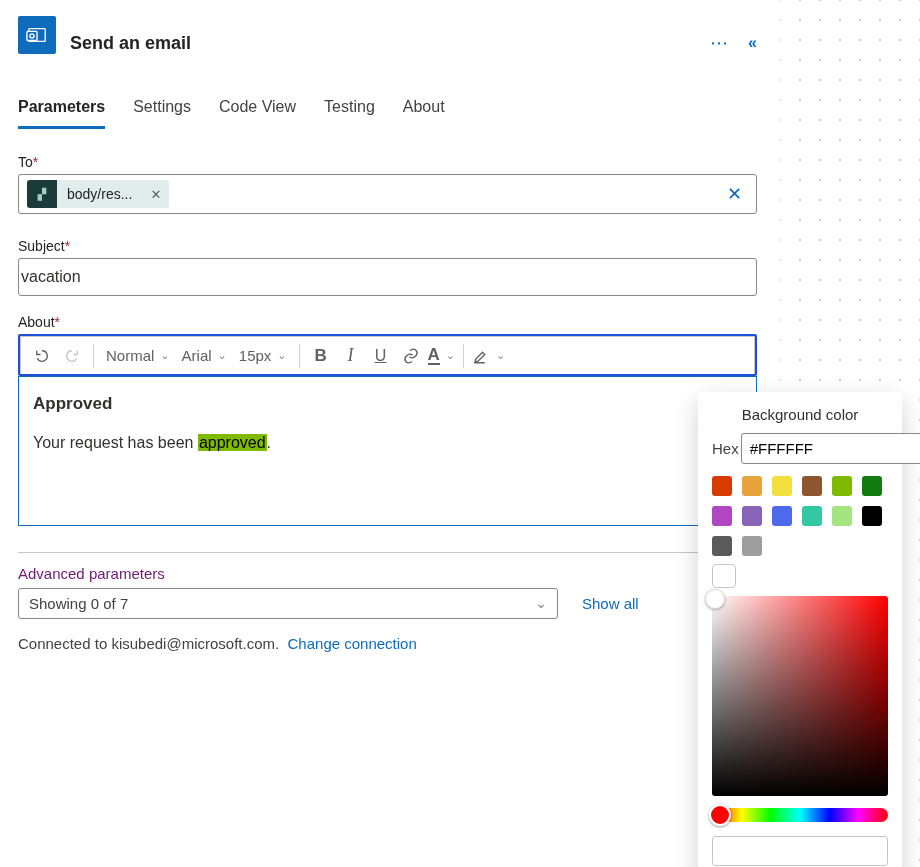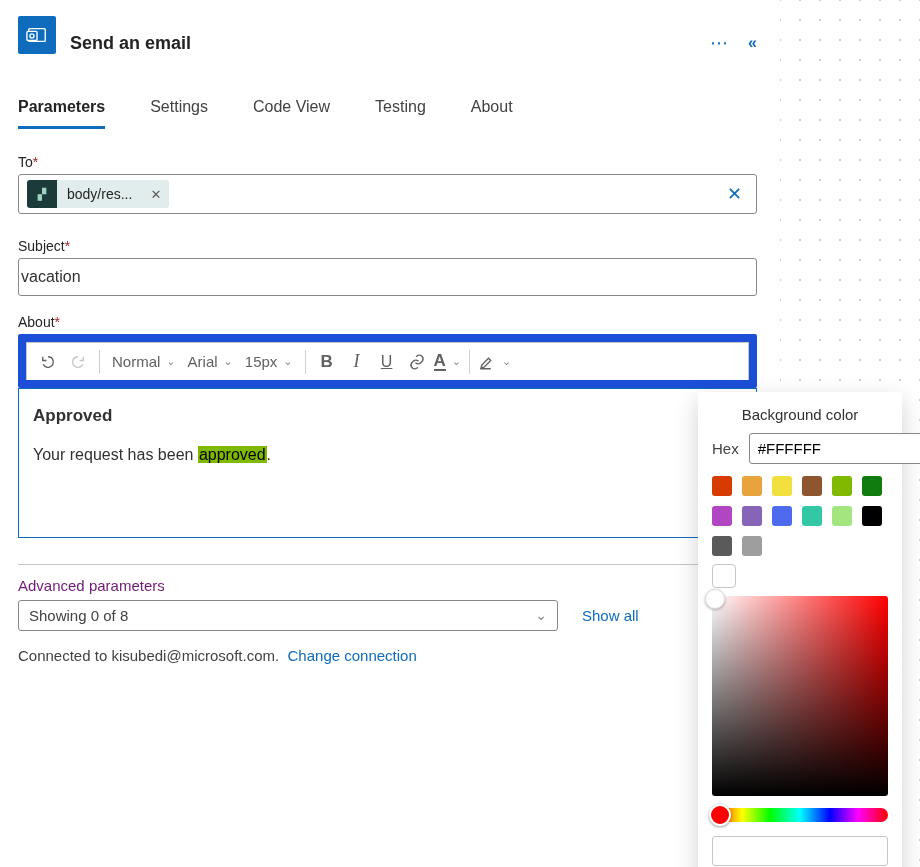--- a/index.html
+++ b/index.html
@@ -49,21 +49,21 @@
     font-weight: 600;
     color: #242424;
     flex: 1;
   }
   .header-actions { display: flex; gap: 18px; align-items: center; }
   .ellipsis-icon { color: #0F6CBD; font-size: 18px; letter-spacing: 2px; }
   .collapse-icon { color: #0F6CBD; font-weight: bold; font-size: 16px; }
 
   .tabs {
     display: flex;
-    gap: 45px;
+    gap: 28px;
     border-bottom: 1px solid transparent;
     margin-top: 24px;
   }
   .tab {
     padding: 6px 0 10px 0;
     font-size: 16px;
     color: #424242;
     cursor: pointer;
     border-bottom: 3px solid transparent;
   }
@@ -110,21 +110,21 @@
   .text-input {
     width: 100%;
     border: 1px solid #8a8886;
     border-radius: 3px;
     padding: 9px 2px;
     font-size: 16px;
     font-family: inherit;
     color: #323130;
   }
 
-  .body-area { border: 8px solid #1d4ed8; border-radius: 2px; margin-top: 4px;}
+  .body-area { border: 2px solid #1d4ed8; border-radius: 2px; margin-top: 4px;}
   .toolbar {
     display: flex;
     align-items: center;
     border: 1px solid #c8c6c4;
     border-bottom: none;
     background: #fff;
     height: 38px;
     padding: 0 6px;
   }
   .tb-btn {
@@ -177,21 +177,21 @@
     right: 18px;
     top: 392px;
     width: 204px;
     background: #fff;
     box-shadow: 0 8px 24px rgba(0,0,0,0.18);
     border-radius: 4px;
     padding: 14px 14px 16px 14px;
     z-index: 5;
   }
   .pop-title { text-align: center; font-size: 15px; color: #323130; margin-bottom: 10px;}
-  .hex-row { display: flex; align-items: center; gap: 10px; margin-bottom: 12px;}
+  .hex-row { display: flex; align-items: center; gap: 2px; margin-bottom: 12px;}
   .hex-label { font-size: 15px; color: #424242; }
   .hex-input {
     flex: 1;
     border: 1px solid #8a8886;
     border-radius: 3px;
     padding: 6px 8px;
     font-size: 15px;
   }
   .swatches { display: flex; flex-wrap: wrap; gap: 10px; margin-bottom: 8px;}
   .sw { width: 20px; height: 20px; border-radius: 3px; cursor: pointer;}
@@ -353,21 +353,21 @@
         <span>Your request has been </span><span class="highlight">approved</span><span>.</span>
       </div>
     </div>
   </div>
 
   <div class="hr"></div>
 
   <div class="adv-label">Advanced parameters</div>
   <div class="adv-row">
     <div class="adv-select">
-      <span>Showing 0 of 8</span>
+      <span>Showing 0 of 7</span>
       <span class="chev" style="font-size:14px">⌄</span>
     </div>
     <span class="link">Show all</span>
   </div>
 
   <div class="conn-row">
     <span>Connected to kisubedi@microsoft.com.</span>
     &nbsp;<span class="link">Change connection</span>
   </div>
 

